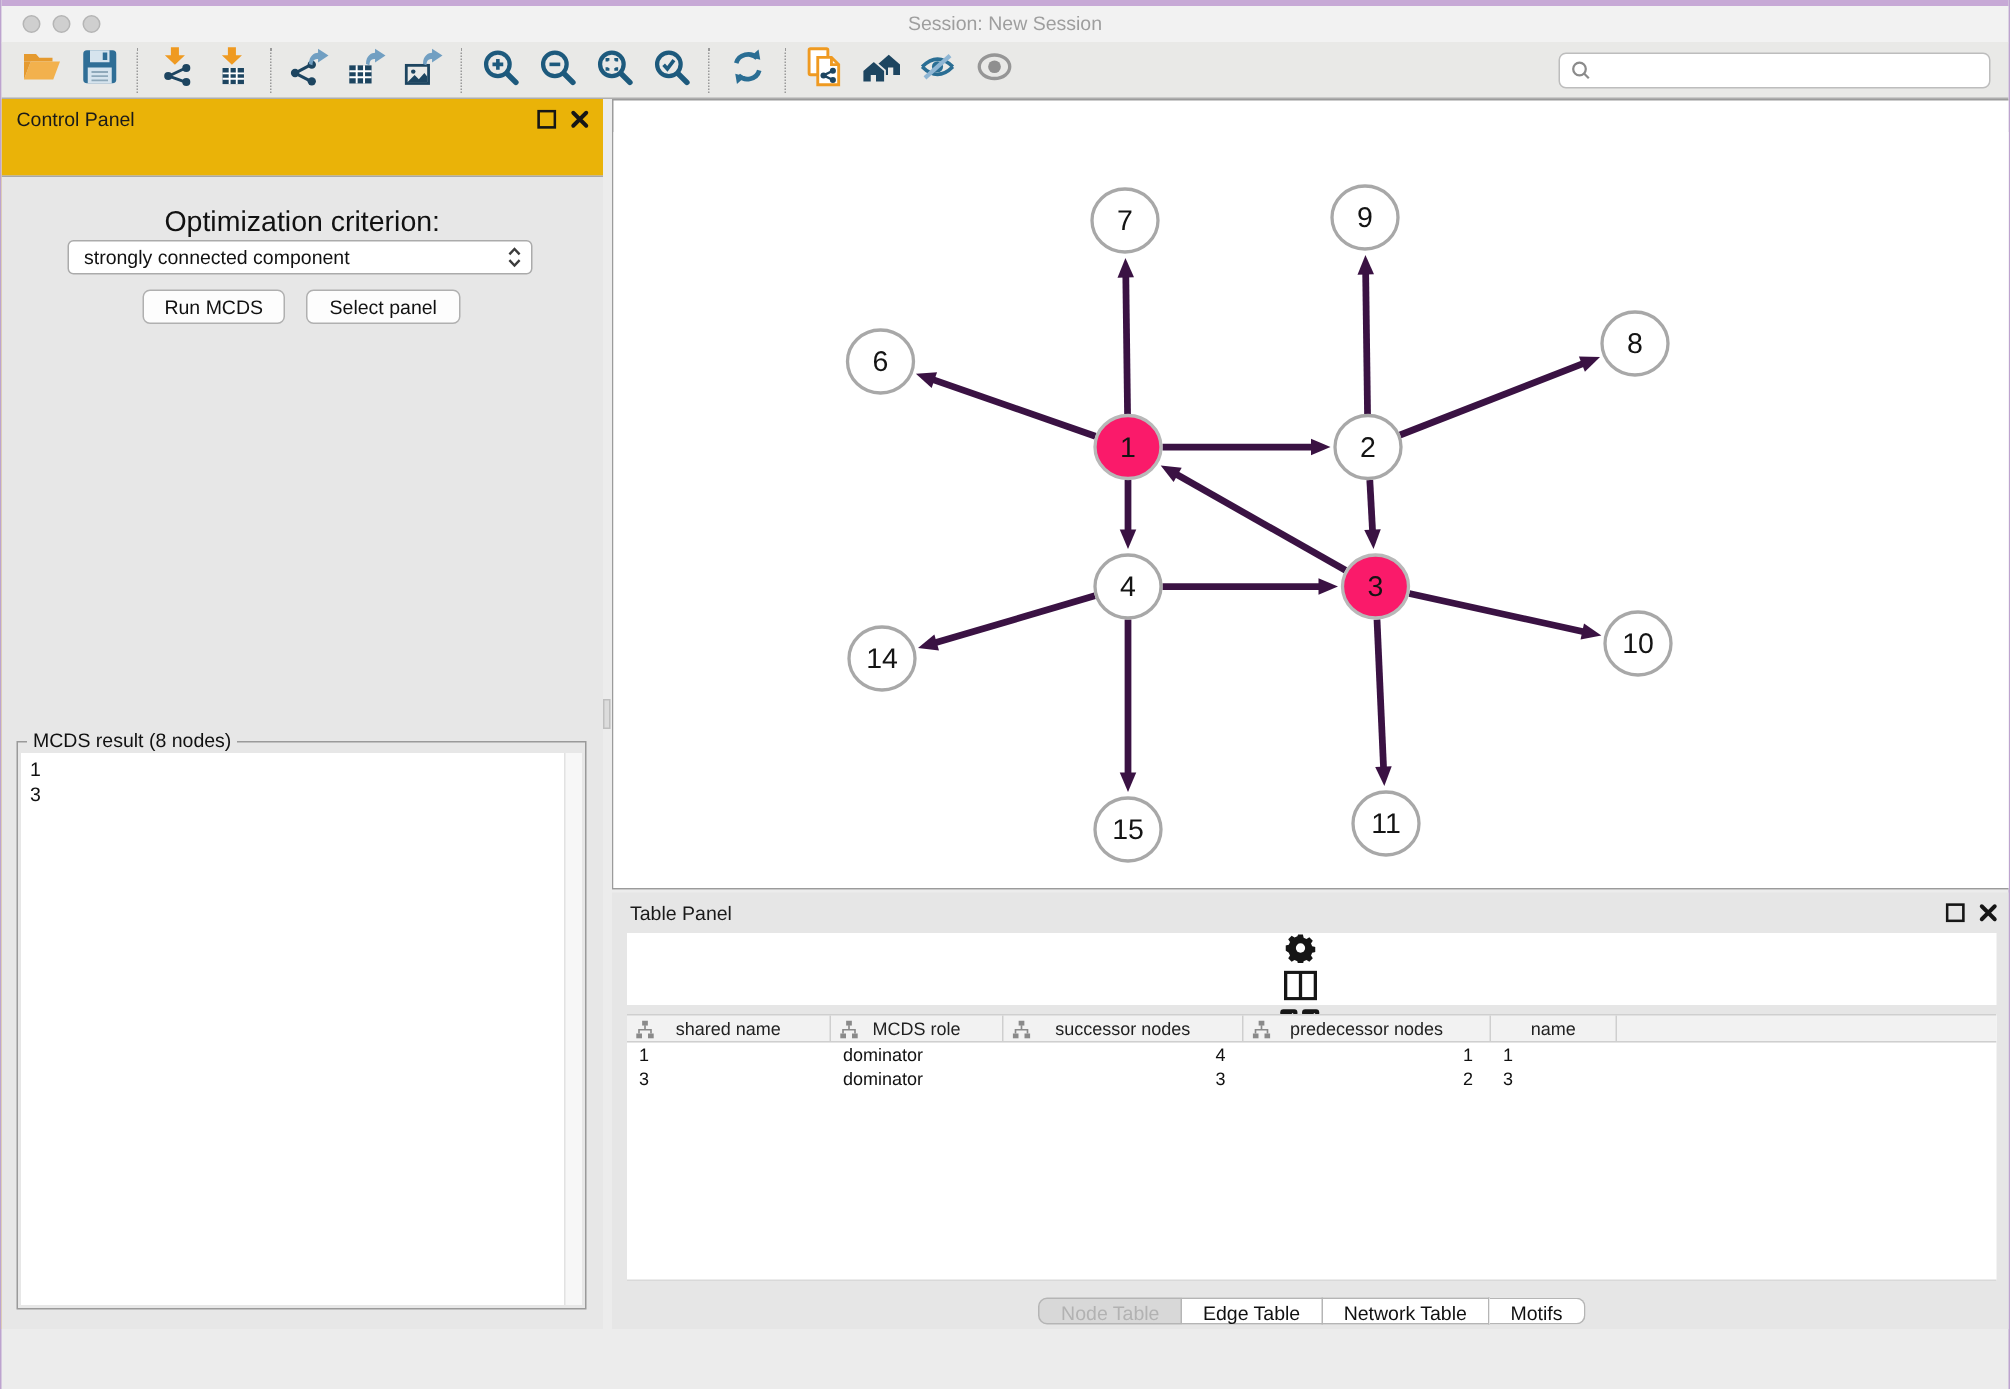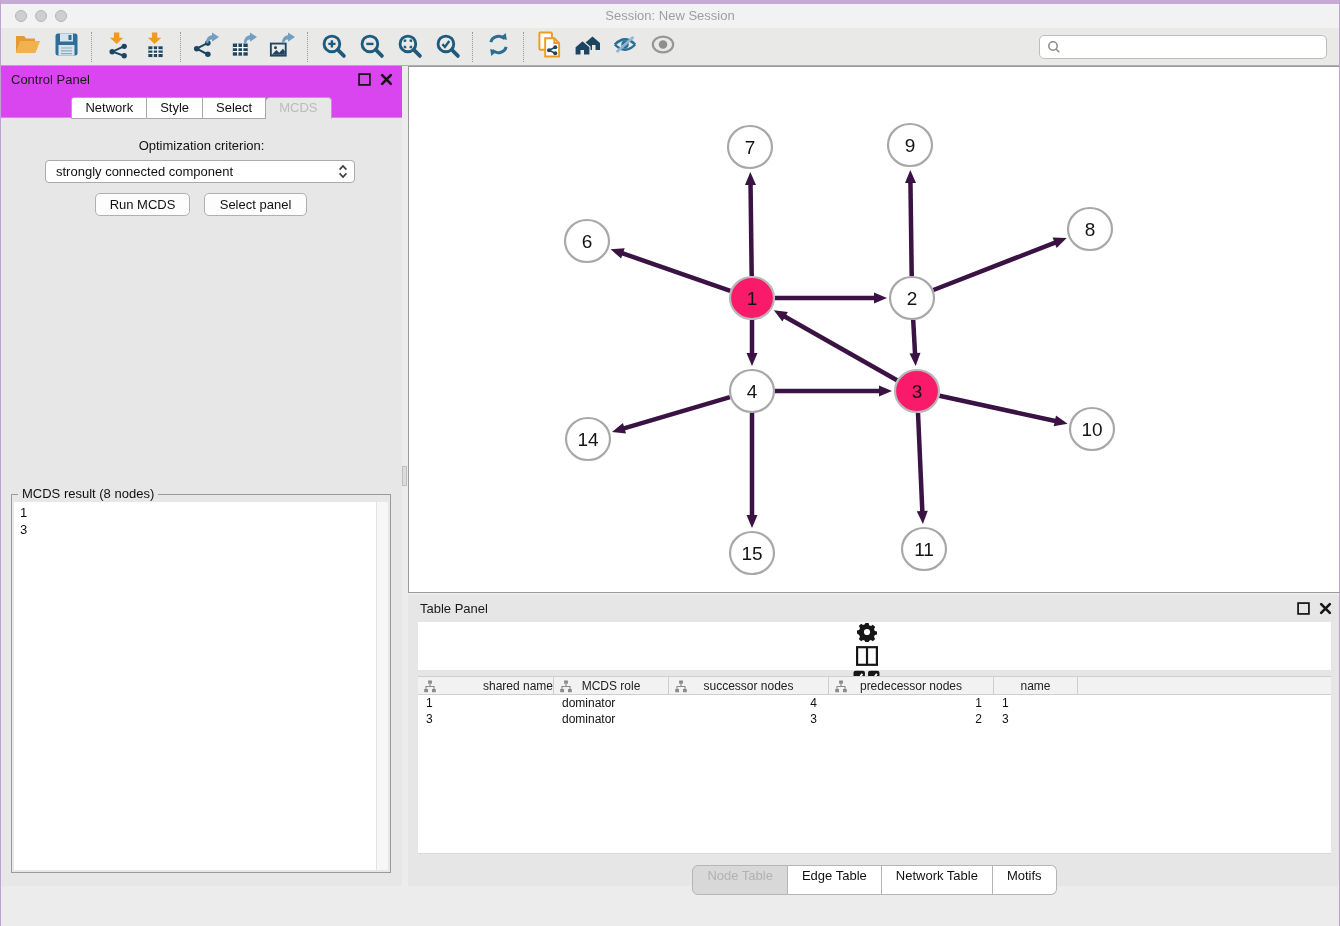--- a/index.html
+++ b/index.html
@@ -13,30 +13,30 @@
   .main-title{display:block;text-align:center;font-size:13px;line-height:24px;color:#9e9e9e;}
   
   .toolbar{position:absolute;top:28px;left:0;right:0;height:38px;background:#e9e9e7;border-bottom:1px solid #aeaeae;display:flex;align-items:center;padding-left:8px;box-sizing:border-box;}
   .tgroup{display:flex;align-items:center;}
   .tsep{width:0;height:30px;border-left:1px dotted #9a9a9a;margin:0 6px;}
   .tbtn{width:38px;height:32px;display:flex;align-items:center;justify-content:center;cursor:default;}
   .tbtn svg{overflow:visible;}
   .search-field{position:absolute;right:12px;top:7px;width:288px;height:24px;background:#fff;border:1px solid #bdbdbd;border-radius:5px;display:flex;align-items:center;padding-left:7px;box-sizing:border-box;}
   .search-field input{border:none;outline:none;flex:1;font-size:13px;margin-left:5px;background:transparent;font-family:"Liberation Sans",sans-serif;}
   
-  .control-panel{position:absolute;left:0;top:66px;width:401px;height:820px;background:#d946ef;}
+  .control-panel{position:absolute;left:0;top:66px;width:401px;height:820px;background:#eab308;}
   .panel-title{position:absolute;left:10px;top:6px;font-size:13px;color:#1a1a1a;}
   .panel-icons{position:absolute;right:9px;top:7px;display:flex;gap:9px;align-items:center;}
   .cp-tabs{position:absolute;top:31px;left:0;right:0;display:flex;justify-content:center;z-index:2;}
   .tab{height:20px;line-height:20px;padding:0 13px;background:#fff;border:1px solid #a8a8a8;border-left:none;font-size:13px;color:#111;cursor:default;}
   .tab:first-child{border-left:1px solid #a8a8a8;border-top-left-radius:3px;}
   .tab:last-child{border-top-right-radius:3px;}
   .tab.active{background:#e7e7e7;color:#bcbcbc;border-bottom:1px solid #e7e7e7;border-top-left-radius:4px;border-top-right-radius:4px;}
   .cp-body{position:absolute;top:51px;left:0;right:0;bottom:0;background:#e7e7e7;border-top:1px solid #a8a8a8;}
-  .opt-label{position:absolute;top:20px;left:0;right:0;text-align:center;font-size:13px;color:#111;}
+  .opt-label{position:absolute;top:20px;left:0;right:0;text-align:center;font-size:19px;color:#111;}
   .select-box{position:absolute;left:44px;top:42px;width:310px;height:23px;background:#fff;border:1px solid #ababab;border-radius:4px;display:flex;align-items:center;box-sizing:border-box;padding:0 6px 0 10px;}
   .select-box .sel-val{flex:1;font-size:13px;color:#111;}
   .btn{position:absolute;top:75px;height:23px;background:#fdfdfd;border:1px solid #b0b0b0;border-radius:5px;font-size:13px;color:#111;display:flex;align-items:center;justify-content:center;box-sizing:border-box;}
   .btn-run{left:94px;width:95px;}
   .btn-close{left:203px;width:103px;}
   .groupbox{position:absolute;left:10px;right:11px;top:376px;bottom:13px;border:1px solid #9a9a9a;background:#e7e7e7;}
   .groupbox-legend{position:absolute;top:-9px;left:6px;background:#e7e7e7;padding:0 4px;font-size:13px;color:#111;}
   .result-area{position:absolute;left:2px;right:2px;top:7px;bottom:2px;background:#fff;font-size:13px;line-height:17px;color:#111;padding:2px 6px;white-space:pre;box-sizing:border-box;overflow:hidden;}
   .result-scroll{position:absolute;right:2px;top:7px;bottom:2px;width:11px;background:#f7f7f7;border-left:1px solid #e2e2e2;}
   .vsplit{position:absolute;left:401px;top:66px;width:6px;height:820px;background:#ececec;}
@@ -58,21 +58,21 @@
   .tp-toolbar .tpbtn{display:flex;align-items:center;justify-content:center;margin-right:23px;}
   .tpbtn.disabled{opacity:.55;}
   .fx{font-family:"DejaVu Serif","Liberation Serif",serif;font-style:italic;font-size:17px;color:#9a9a9a;}
   .tp-table{position:absolute;left:10px;right:10px;top:81px;height:177px;background:#fff;overflow:hidden;border-bottom:1px solid #d9d9d9;}
   .thead{display:flex;height:19px;background:#f2f2f2;border-top:1px solid #cfcfcf;border-bottom:1px solid #cfcfcf;box-sizing:border-box;}
   .th{position:relative;border-right:1px solid #cfcfcf;display:flex;align-items:center;justify-content:center;font-size:12px;color:#222;box-sizing:border-box;}
   .th .hier{position:absolute;left:6px;top:3px;}
   .trow{display:flex;height:16px;font-size:12px;color:#111;}
   .td{box-sizing:border-box;overflow:hidden;white-space:nowrap;}
   .tp-tabs{position:absolute;left:0;right:0;top:270px;height:21px;display:flex;justify-content:center;}
-  .seg{height:30px;line-height:20px;padding:0 14px;background:#fff;border:1px solid #b5b5b5;border-left:none;font-size:13px;color:#111;box-sizing:border-box;cursor:default;}
+  .seg{height:18px;line-height:20px;padding:0 14px;background:#fff;border:1px solid #b5b5b5;border-left:none;font-size:13px;color:#111;box-sizing:border-box;cursor:default;}
   .seg:first-child{border-left:1px solid #b5b5b5;border-top-left-radius:6px;border-bottom-left-radius:6px;}
   .seg:last-child{border-top-right-radius:6px;border-bottom-right-radius:6px;}
   .seg.active{background:#d8d8d8;color:#b2b2b2;}
   
   .statusbar{position:absolute;left:0;right:0;top:886px;height:40px;background:#ececec;border-top:1px solid #c2c2c2;}
   .sb-left-btn{position:absolute;left:12px;top:10px;width:27px;height:24px;background:#fcfcfc;border:1px solid #b4b4b4;border-radius:3px;display:flex;align-items:center;justify-content:center;box-sizing:border-box;}
   .memory-btn{position:absolute;right:9px;top:10px;height:24px;background:#fcfcfc;border:1px solid #b4b4b4;border-radius:3px;display:flex;align-items:center;gap:6px;padding:0 10px;font-size:12px;color:#111;box-sizing:border-box;}
   .mem-dot{width:11px;height:11px;border-radius:50%;background:#1fa32e;}
 </style>
 </head>
@@ -245,26 +245,20 @@
   <div class="control-panel">
     <span class="panel-title">Control Panel</span>
     <span class="panel-icons">
       <svg width="13" height="13" viewBox="0 0 12 12">
           <rect x="1" y="1" width="10" height="10" fill="none" stroke="#161616" stroke-width="1.6"></rect>
         </svg>
       <svg width="13" height="13" viewBox="0 0 12 12">
           <path d="M2 2l8 8M10 2l-8 8" stroke="#161616" stroke-width="2.4" stroke-linecap="round"></path>
         </svg>
     </span>
-    <div class="cp-tabs" id="cp-tabs">
-        <span class="tab">Network</span>
-        <span class="tab">Style</span>
-        <span class="tab">Select</span>
-        <span class="tab active">MCDS</span>
-      </div>
     <div class="cp-body">
       <div class="opt-label">Optimization criterion:</div>
       <div class="select-box">
         <span class="sel-val">strongly connected component</span>
         <svg width="10" height="15" viewBox="0 0 10 15">
             <path d="M1.6 5.6L5 2l3.4 3.6M1.6 9.4L5 13l3.4-3.6" fill="none" stroke="#3c3c3c" stroke-width="1.6"></path>
           </svg>
       </div>
       <div class="btn btn-run">Run MCDS</div>
       <div class="btn btn-close">Select panel</div>
@@ -420,21 +414,21 @@
               <circle cx="17" cy="11" r="4.2" fill="#9a9a9a"></circle>
               <path d="M15.3 9.3l3.4 3.4M18.7 9.3l-3.4 3.4" stroke="#fff" stroke-width="1.4"></path>
             </svg></span>
         </span>
         <span class="tpbtn disabled">
           <span class="fx">f(x)</span>
         </span>
       </div>
     <div class="tp-table">
       <div class="thead" id="thead">
-          <div class="th" style="width: 136px; justify-content: flex-end;">
+          <div class="th" style="width: 136px;">
             <span class="hier"><svg width="12" height="13" viewBox="0 0 12 13">
                 <path d="M6 3.5v3M2 9V6.5h8V9" stroke="#8a8a8a" stroke-width="1.1" fill="none"></path>
                 <rect x="4.1" y="0.5" width="3.8" height="3.2" fill="#8a8a8a"></rect>
                 <rect x="0.2" y="9" width="3.8" height="3.2" fill="#8a8a8a"></rect>
                 <rect x="8" y="9" width="3.8" height="3.2" fill="#8a8a8a"></rect>
               </svg></span>
             <span>shared name</span>
           </div>
           <div class="th" style="width: 115px;">
             <span class="hier"><svg width="12" height="13" viewBox="0 0 12 13">

